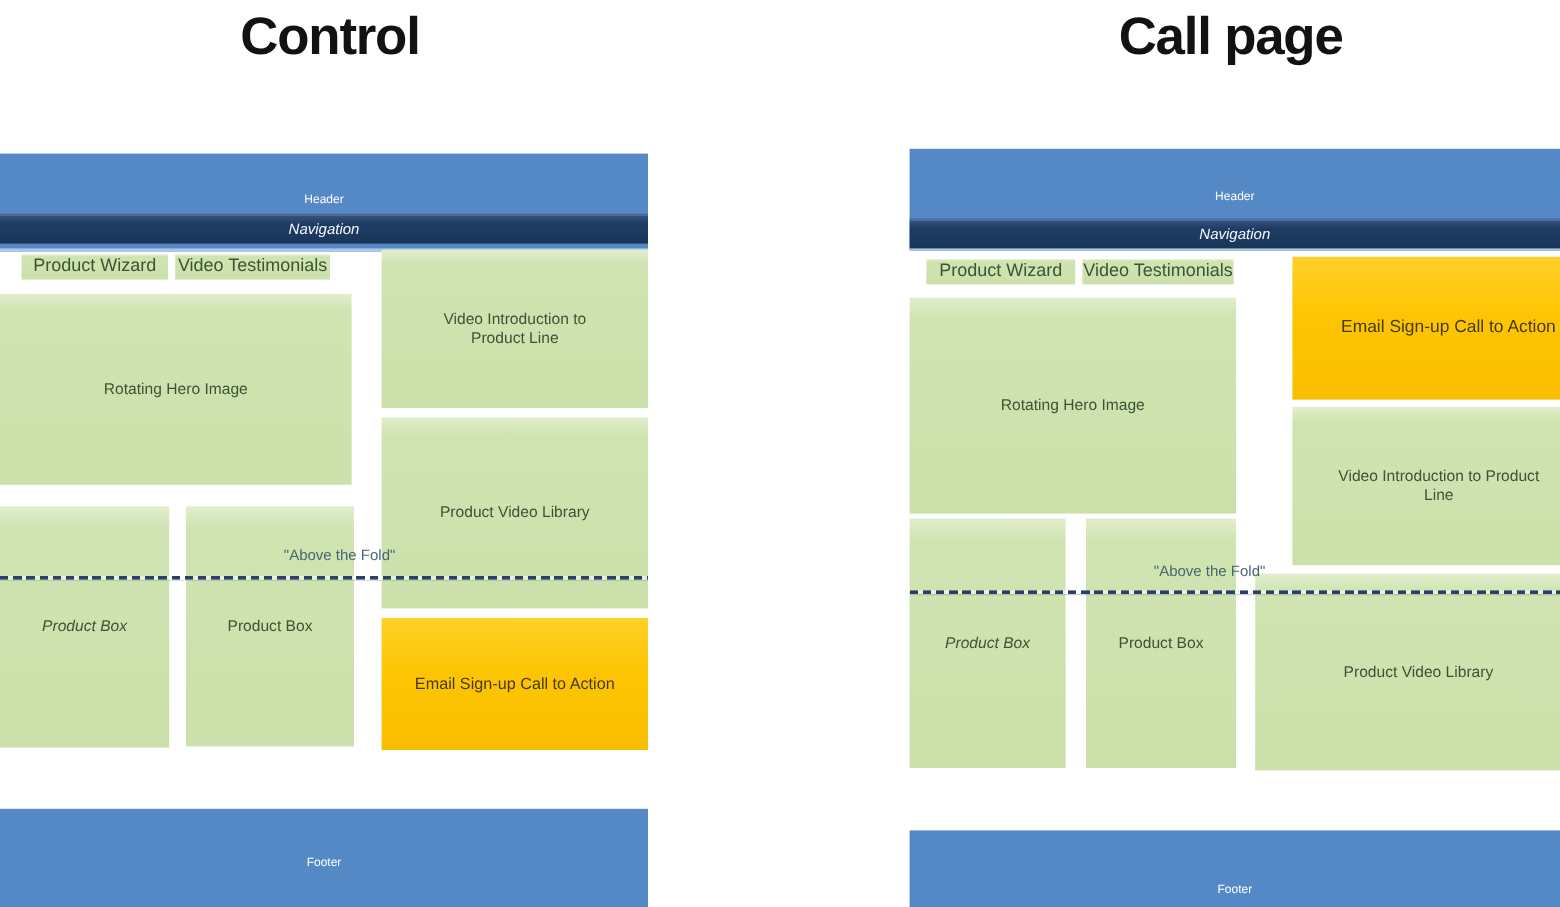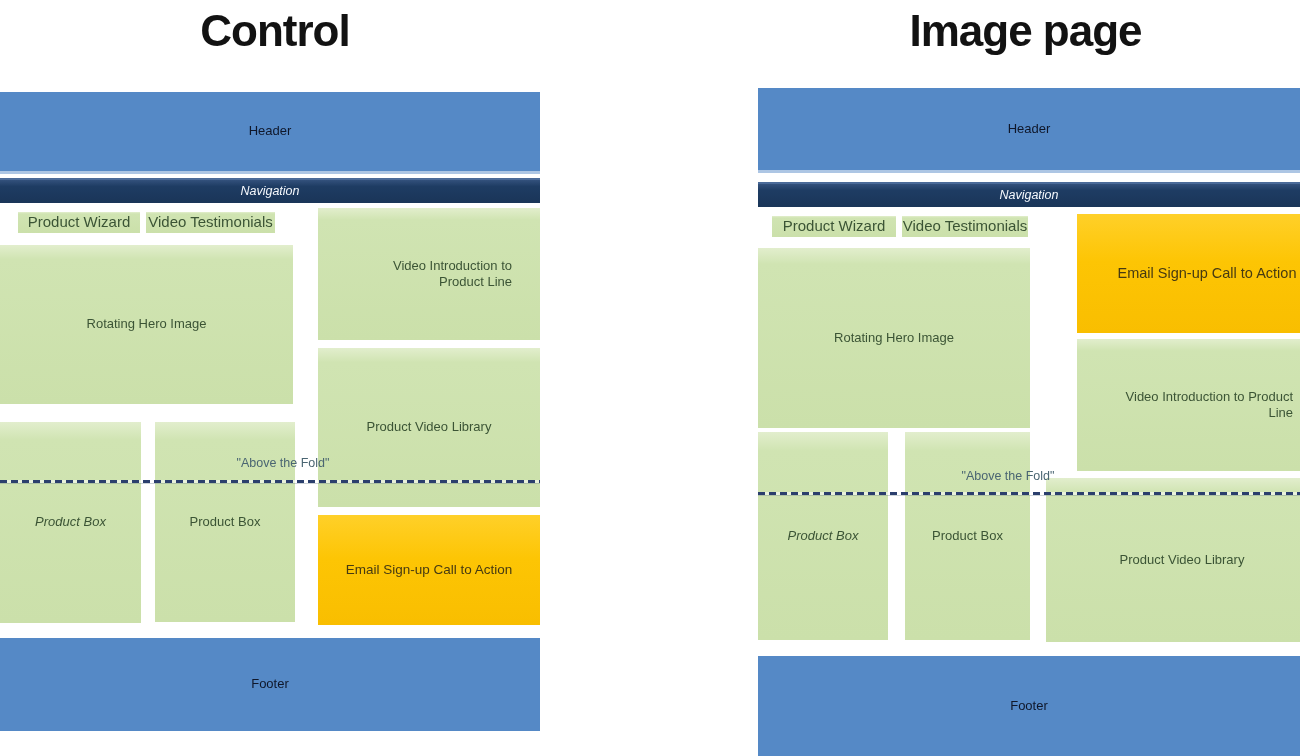--- a/index.html
+++ b/index.html
@@ -14,42 +14,42 @@
   }
   .box {
     position:absolute; display:flex; align-items:center; justify-content:center;
     text-align:center; line-height:1.25;
   }
   .green {
     background:linear-gradient(180deg,#e2eecd 0%, #d0e4b2 9%, #cbe0aa 100%);
     color:#3b5435; font-size:13px;
   }
   .green.small { font-size:15px; }
-  .blue  { background:#5589c6; color:#0f172a; font-size:13px; }
+  .blue  { background:#5589c6; color:#ffffff; font-size:10px;margin-top:36px; }
   .hdr   { border-bottom:3px solid #adc6e4; }
   .navy  {
     background:linear-gradient(180deg,#33517c 0%, #1e3c63 28%, #1a3558 100%);
     border-top:2px solid #4b6b99;
     color:#f4f7fc; font-size:12.5px;font-style:italic;
   }
   .yellow {
     background:linear-gradient(180deg,#ffd029 0%, #fdc504 40%, #f9be00 100%);
     color:#463a12; font-size:13.5px; font-weight:400;
   }
   .italic { font-style:italic; }
   .fold-line {
     position:absolute; height:3px; z-index:5;
     background:repeating-linear-gradient(90deg,#2b3f6d 0px,#2b3f6d 7px,rgba(255,255,255,0.55) 7px,rgba(255,255,255,0.55) 11px);
     box-shadow:0 1px 0 rgba(110,130,140,0.35);
   }
   .fold-text {
     position:absolute; text-align:center; z-index:6;
     font-size:12.5px; color:#4a6572;
   }
-  .wrap-pad { padding:0 28px;text-align:right; }
+  .wrap-pad { padding:0 28px; }
 
   
   .c-title   { left:60px;  top:6px;   width:430px; }
   .c-header  { left:0;     top:92px;  width:540px; height:82px; }
   .c-nav     { left:0;     top:178px; width:540px; height:25px; }
   .c-wizard  { left:18px;  top:212px; width:122px; height:21px; }
   .c-testim  { left:146px; top:212px; width:129px; height:21px; }
   .c-intro   { left:318px; top:208px; width:222px; height:132px; }
   .c-hero    { left:0;     top:245px; width:293px; height:159px; }
   .c-library { left:318px; top:348px; width:222px; height:159px; }
@@ -99,21 +99,21 @@
 
     <div class="box yellow c-cta">Email Sign-up Call to Action</div>
 
     <div class="fold-text c-fold-text">"Above the Fold"</div>
     <div class="fold-line c-fold-line"></div>
 
     <div class="box blue c-footer">Footer</div>
   </div>
 
   <div>
-    <div class="title t-title">Image page</div>
+    <div class="title t-title">Call page</div>
 
     <div class="box blue hdr t-header">Header</div>
     <div class="box navy t-nav">Navigation</div>
 
     <div class="box green small t-wizard">Product Wizard</div>
     <div class="box green small t-testim">Video Testimonials</div>
 
     <div class="box yellow t-cta">Email Sign-up Call to Action</div>
 
     <div class="box green t-hero">Rotating Hero Image</div>

